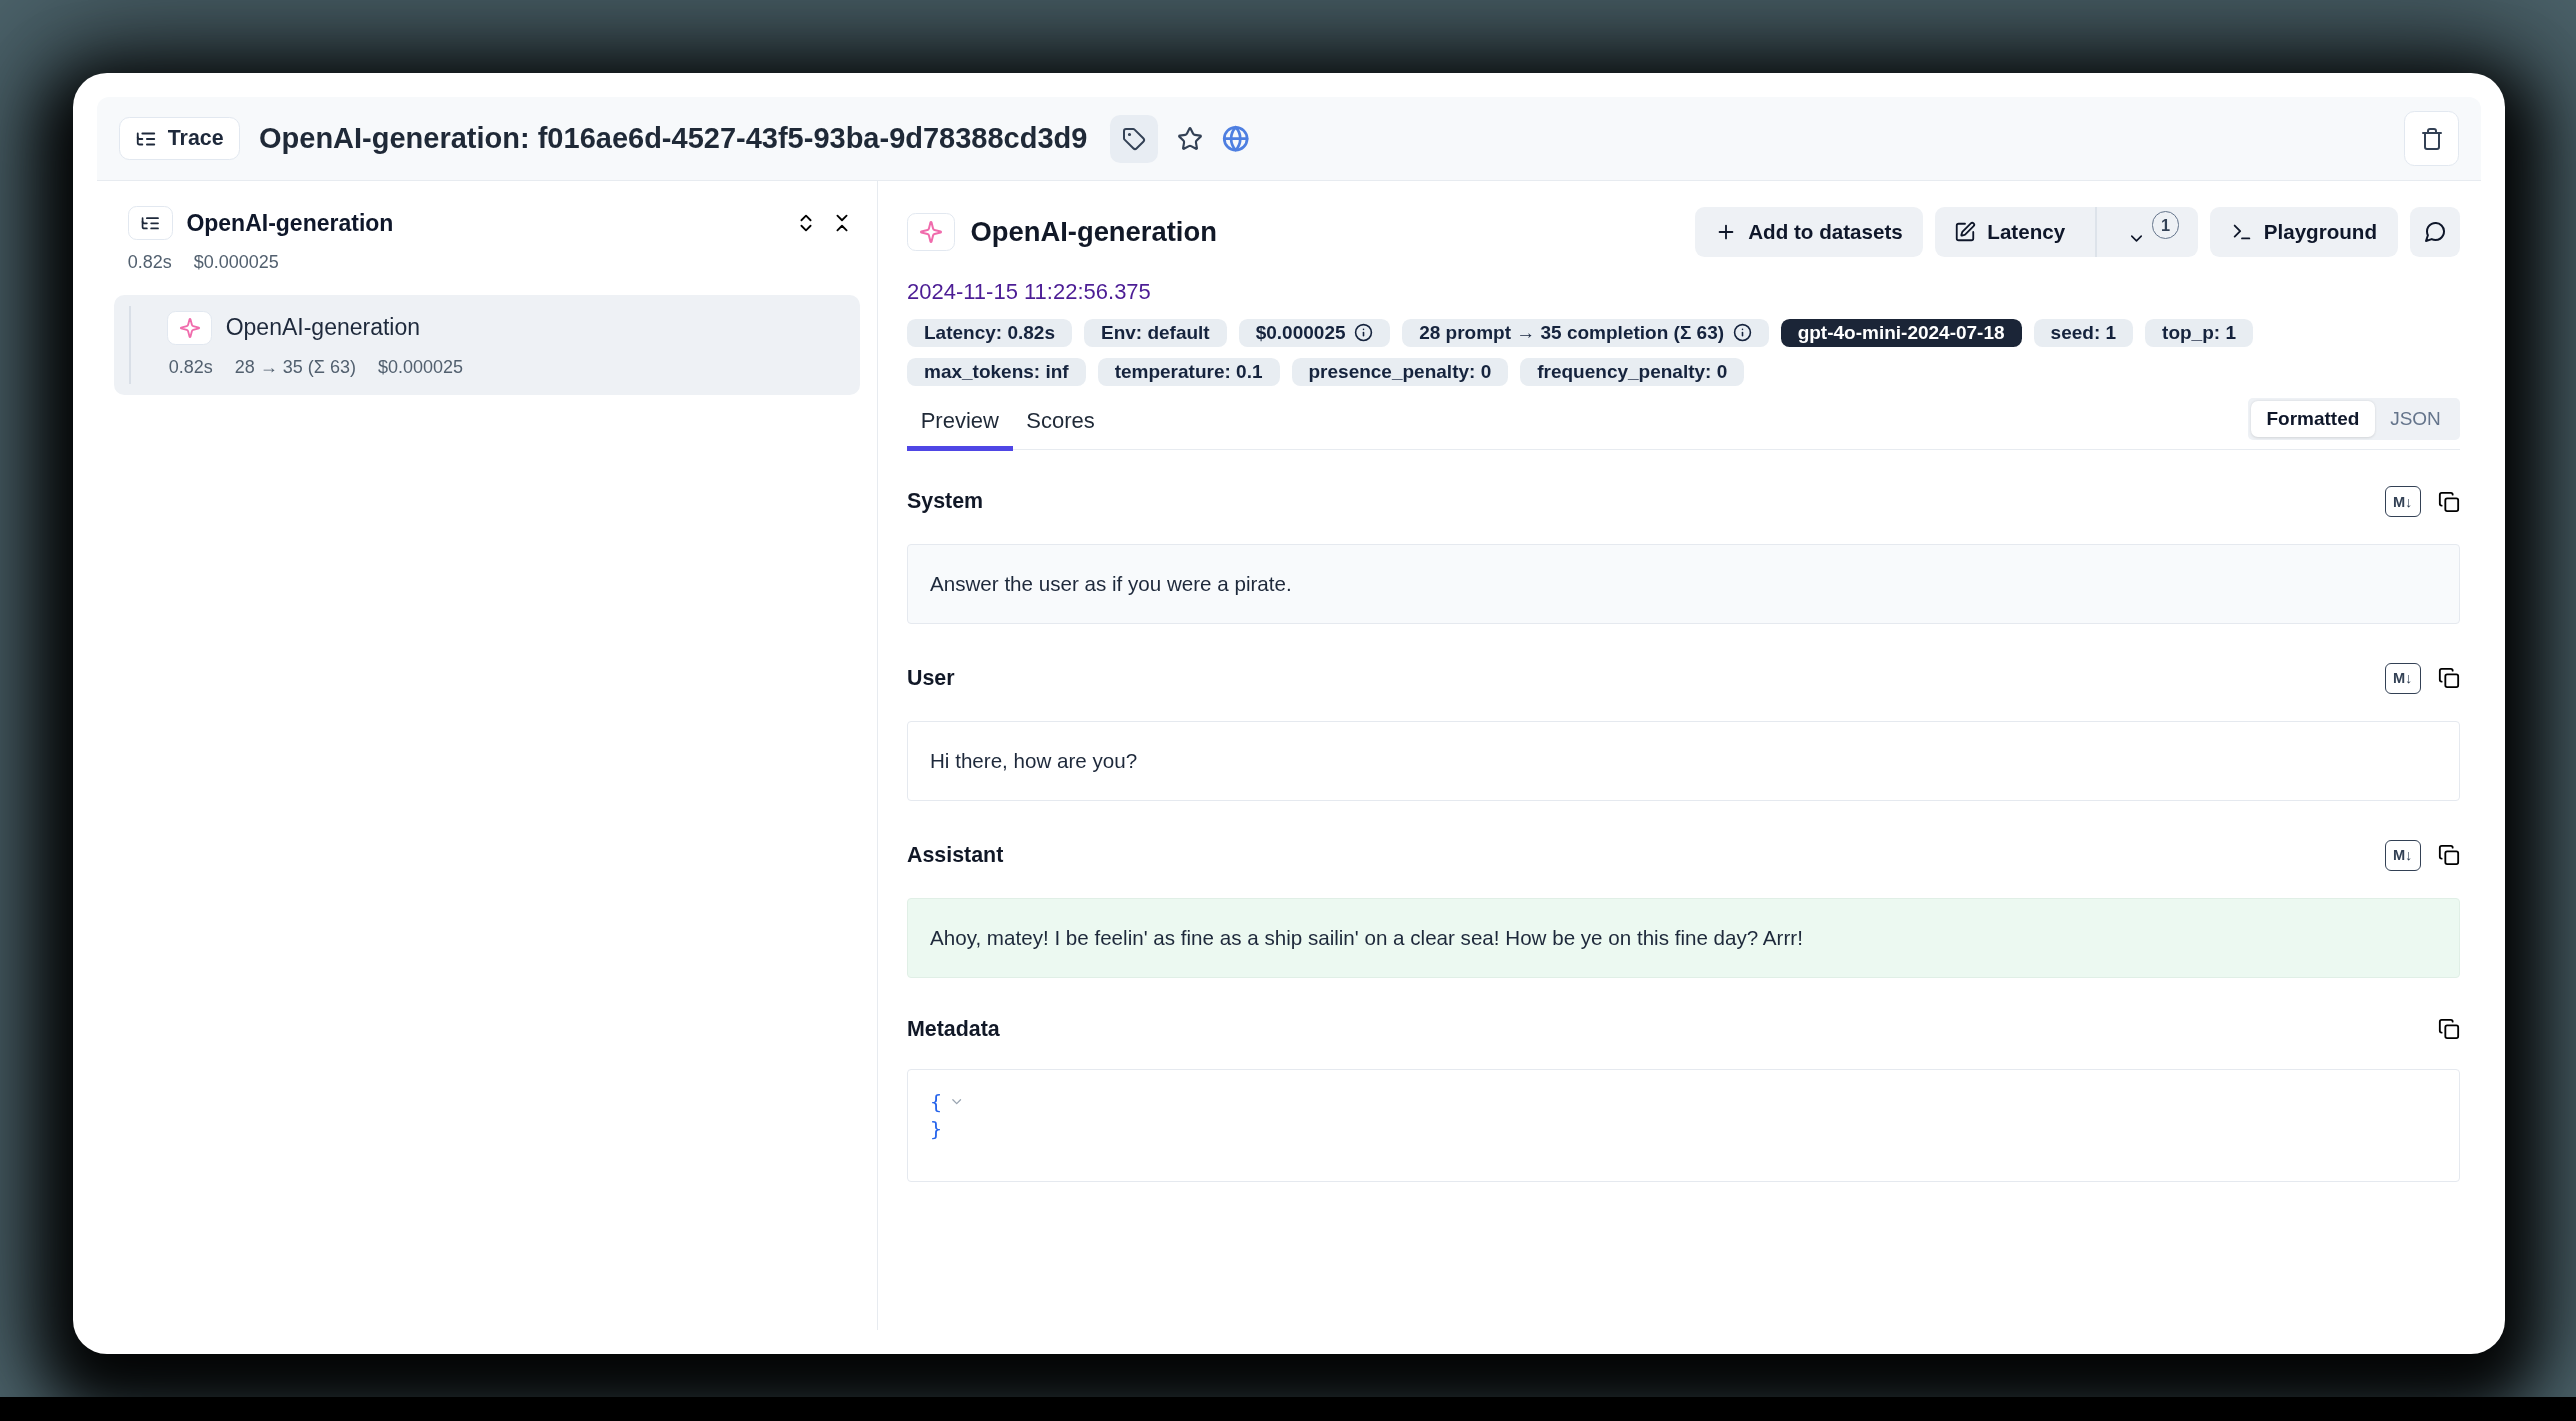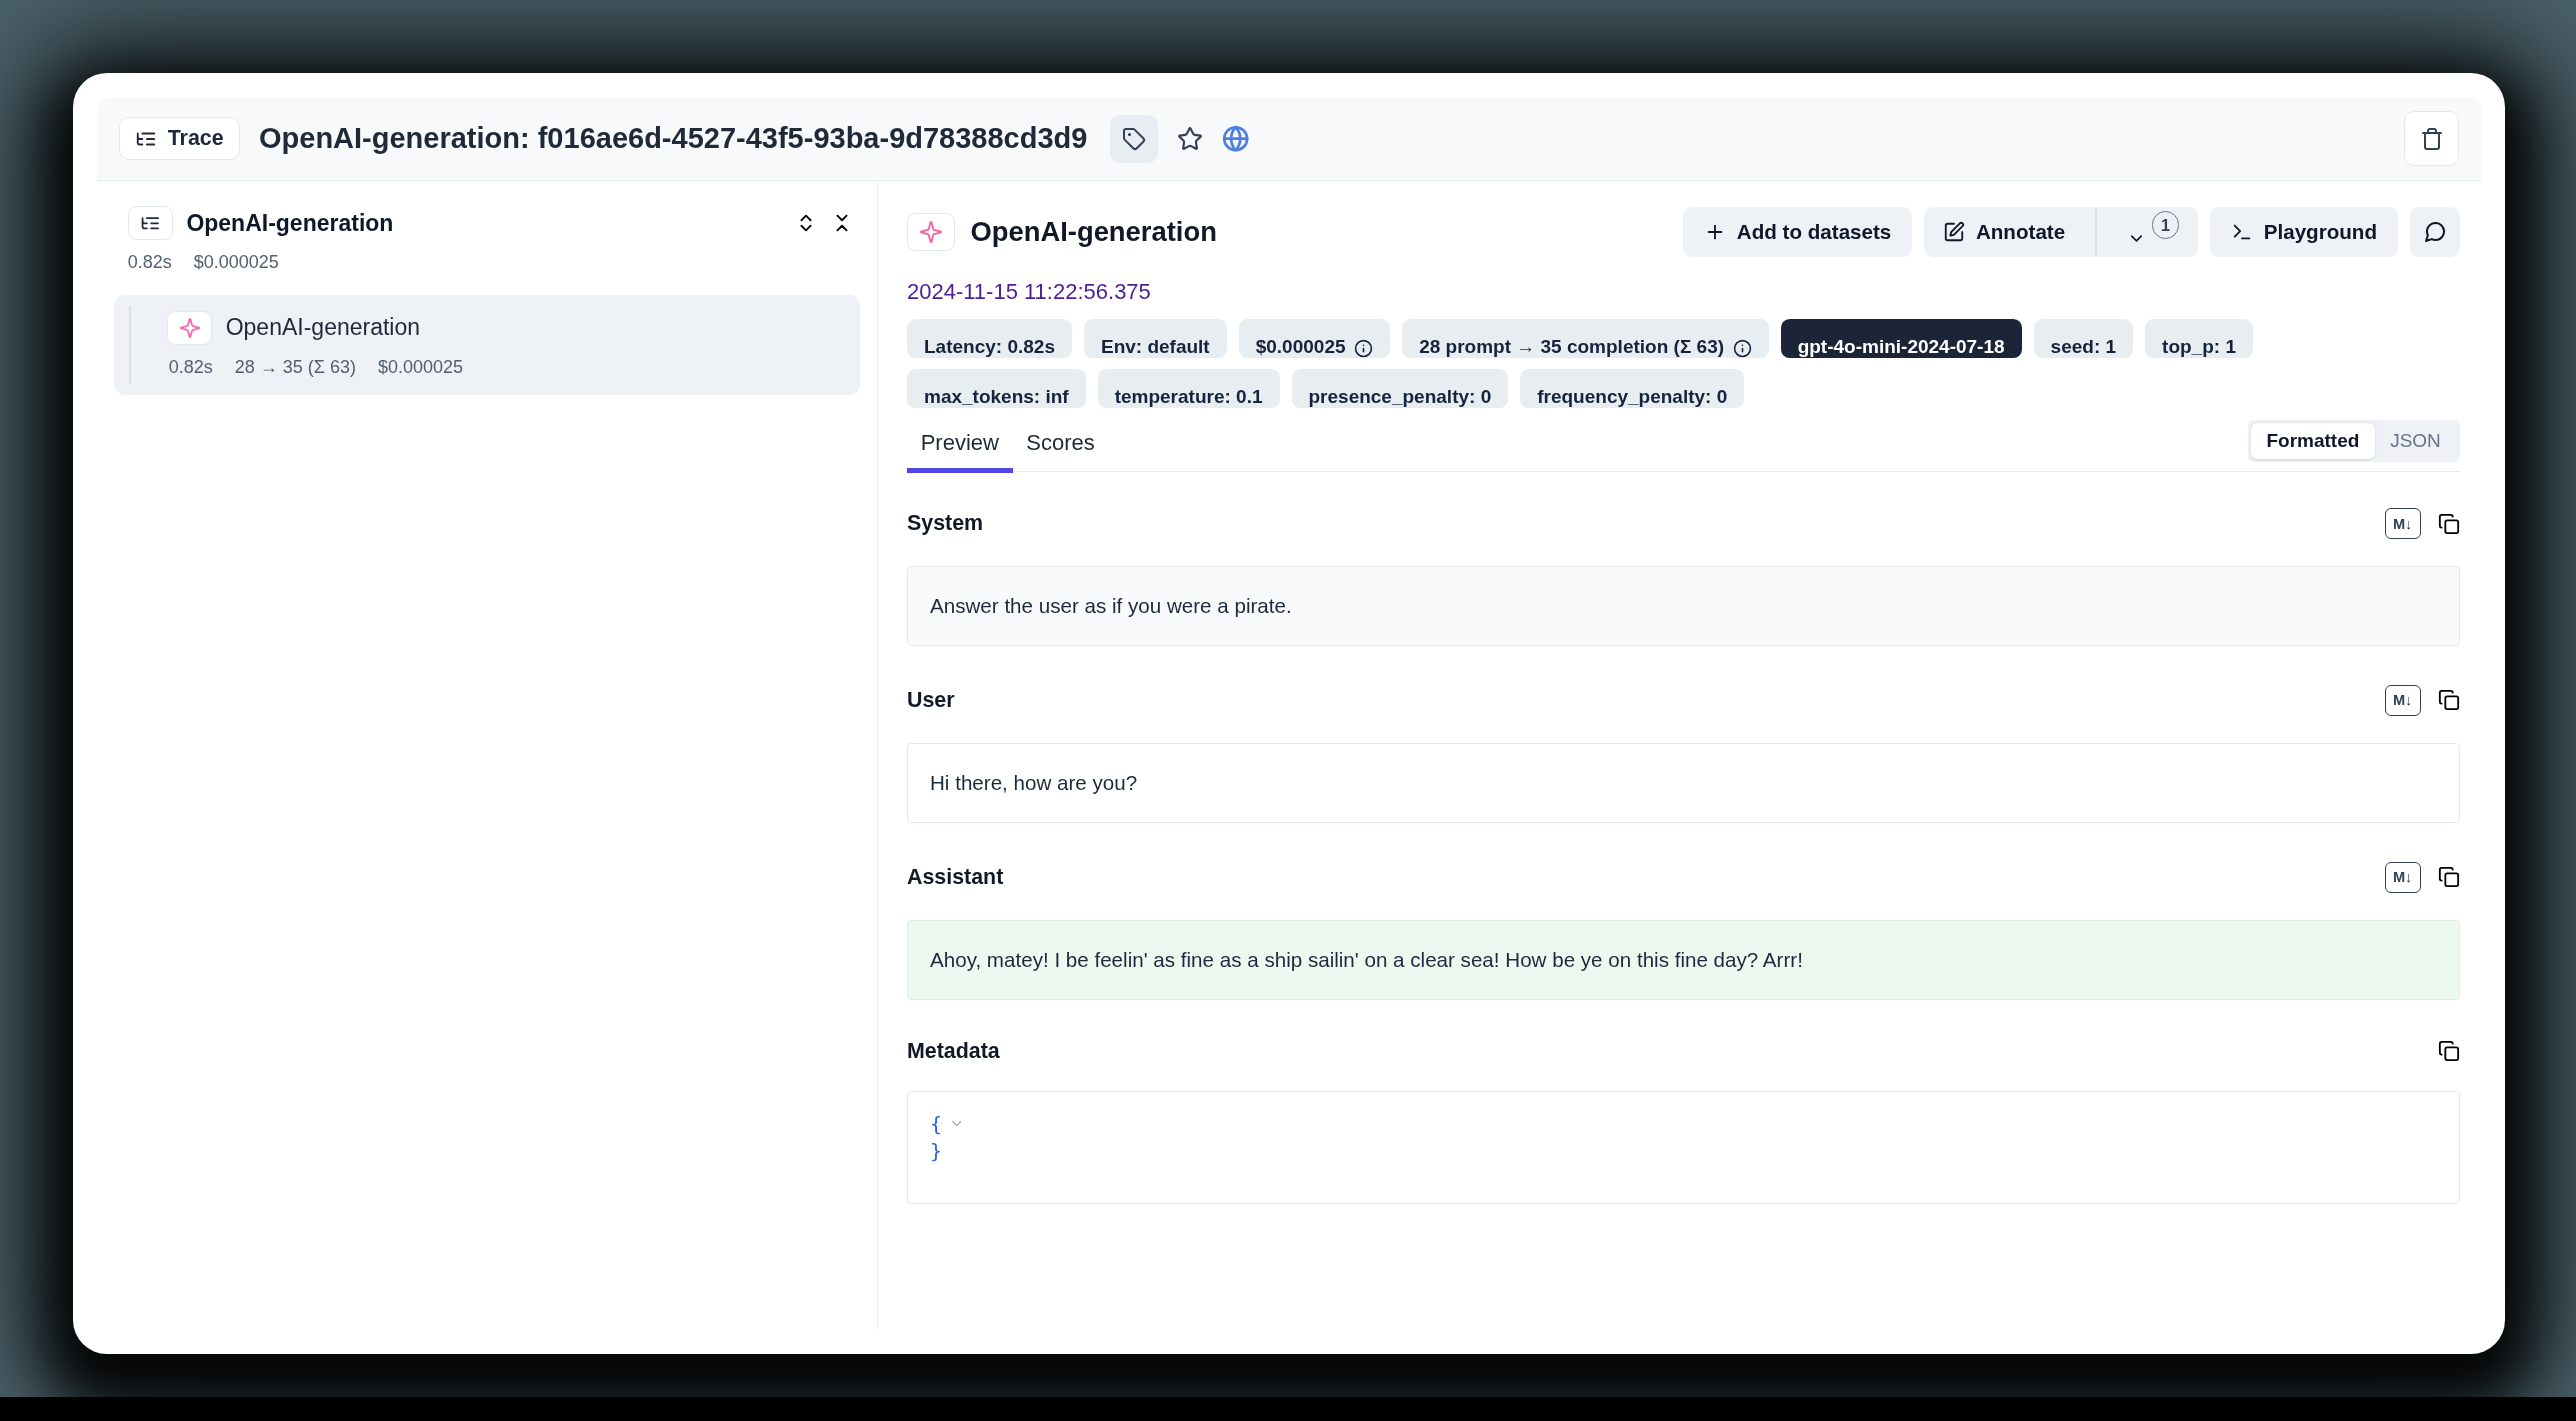--- a/index.html
+++ b/index.html
@@ -79,22 +79,22 @@
   .annotate-count-wrap{display:flex;align-items:flex-start;}
   .annotate-count{
     width:27.4px;height:27.4px;border-radius:50%;border:1.7px solid #64748b;font-size:16.3px;font-weight:600;color:#334155;
     display:flex;align-items:center;justify-content:center;margin:-13.7px 0 0 -5.1px;background:transparent;
   }
   .btn-square{width:50px;padding:0;justify-content:center;}
   .timestamp{margin-top:22px;font-size:22px;color:#4c1d95;}
   .badge-row{display:flex;flex-wrap:wrap;gap:12px;margin-top:13.7px;}
   .badge-row.second{margin-top:11px;}
   .chip{
-    display:flex;align-items:flex-end;gap:8.6px;background:var(--badge-bg,#e8edf2);border-radius:8.6px;
-    height:39px;padding:0 17px;font-size:19px;font-weight:600;color:#15233d;white-space:nowrap;
+    display:flex;align-items:center;gap:8.6px;background:var(--badge-bg,#e8edf2);border-radius:8.6px;
+    height:28px;padding:0 17px;font-size:19px;font-weight:600;color:#15233d;white-space:nowrap;
   }
   .chip.dark{background:var(--model-badge-bg,#1b2537);color:#fff;}
   .chip .info{color:#15233d;}
   
   .tabs-row{margin-top:22px;position:relative;border-bottom:1.7px solid #e7ebf0;display:flex;align-items:flex-end;flex:0 0 auto;}
   .tab{font-size:22px;color:#1f2937;padding:0 13.7px 15.4px;position:relative;cursor:pointer;background:none;border:none;font-family:inherit;font-weight:500;}
   .tab.active::after{content:"";position:absolute;left:0;right:0;bottom:-1.7px;height:5.1px;background:var(--accent,#4f46e5);}
   .seg-control{position:absolute;right:0;bottom:8.6px;background:#eef1f5;border-radius:5px;padding:3.4px;display:flex;align-items:center;}
   .seg-opt{font-size:19px;padding:6.9px 15.4px;border-radius:6.9px;color:#64748b;cursor:pointer;background:none;border:none;font-family:inherit;}
   .seg-opt.active{background:#fff;color:#0f172a;font-weight:600;box-shadow:0 0.9px 2.6px rgba(0,0,0,.12);}
@@ -252,21 +252,21 @@
             </button>
 
             <div class="btn btn-split">
               <span class="seg">
                 <span>
                   <svg class="stroke" width="22" height="22" viewBox="0 0 24 24">
                       <path d="M12 3H5a2 2 0 0 0-2 2v14a2 2 0 0 0 2 2h14a2 2 0 0 0 2-2v-7"></path>
                       <path d="M18.375 2.625a1 1 0 0 1 3 3l-9.013 9.014a2 2 0 0 1-.853.505l-2.873.84a.5.5 0 0 1-.62-.62l.84-2.873a2 2 0 0 1 .506-.852z"></path>
                     </svg>
                 </span>
-                <span>Annotate</span>
+                <span>Latency</span>
               </span>
               <span class="divider"></span>
               <span class="seg annotate-count-wrap">
                 <span style="margin-top:12px;">
                   <svg class="stroke" width="19" height="19" viewBox="0 0 24 24">
                       <path d="m6 9 6 6 6-6"></path>
                     </svg>
                 </span>
                 <span class="annotate-count">1</span>
               </span>

